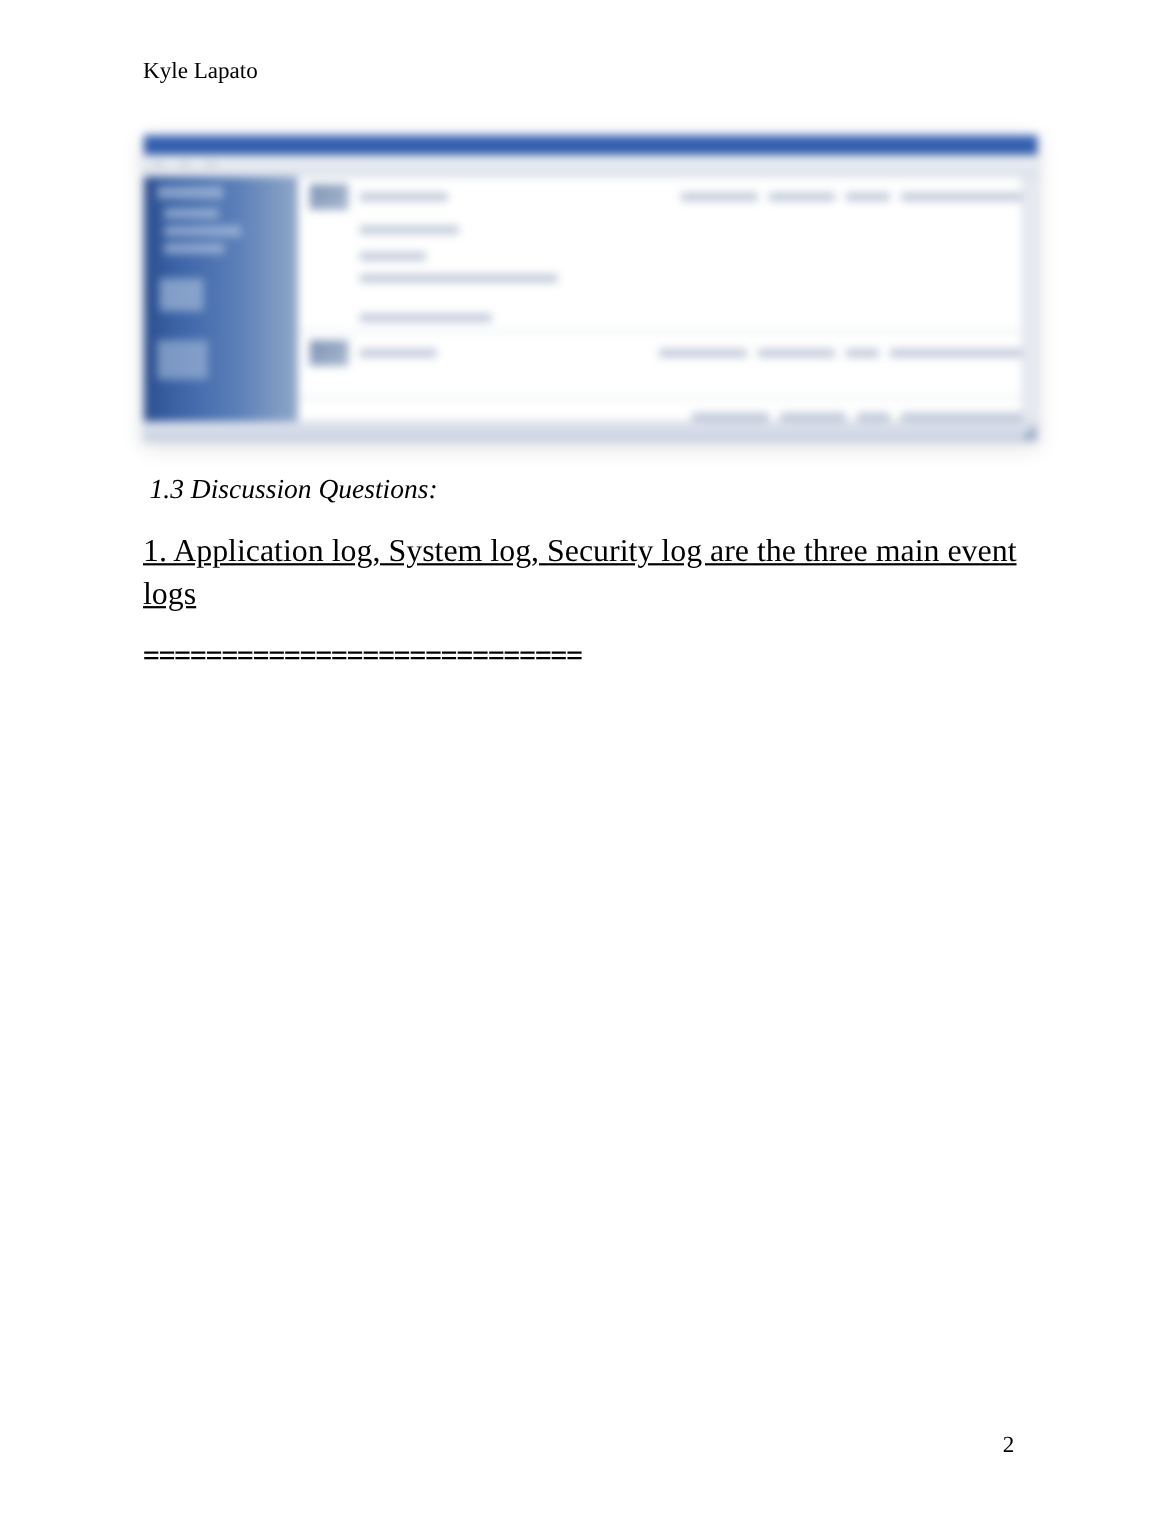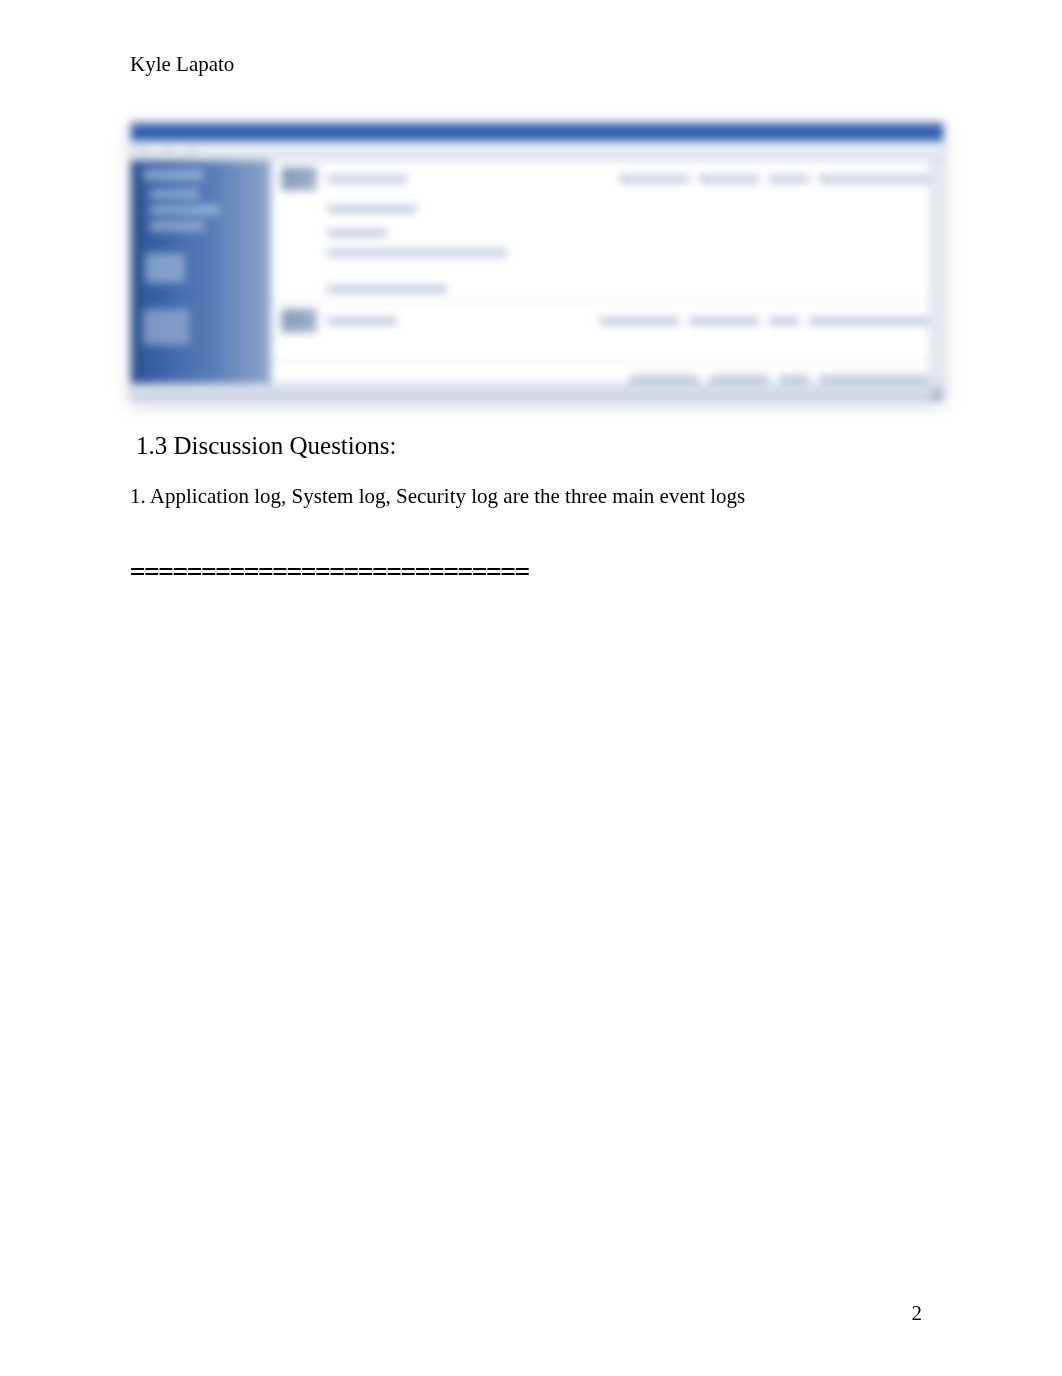--- a/index.html
+++ b/index.html
@@ -104,26 +104,28 @@
       right: 2px; bottom: 2px;
       width: 0; height: 0;
       border-style: solid;
       border-width: 0 0 12px 12px;
       border-color: transparent transparent #8fa0bc transparent;
     }
     .section-heading {
       font-size: 25px;
       color: #000;
       margin: 28px 0 22px 6px;
+      font-style: italic;
     }
     .answer-text {
-      font-size: 21px;
-      color: #000;
-      margin-bottom: 46px;
+      font-size: 29px;
+      color: #000;
+      margin-bottom: 21px;
       line-height: 1.35;
+      text-decoration: underline;
     }
     .separator {
       font-size: 25px;
       color: #000;
       font-family: monospace;
       letter-spacing: -0.8px;
     }
     .page-number {
       position: absolute;
       bottom: 50px;

